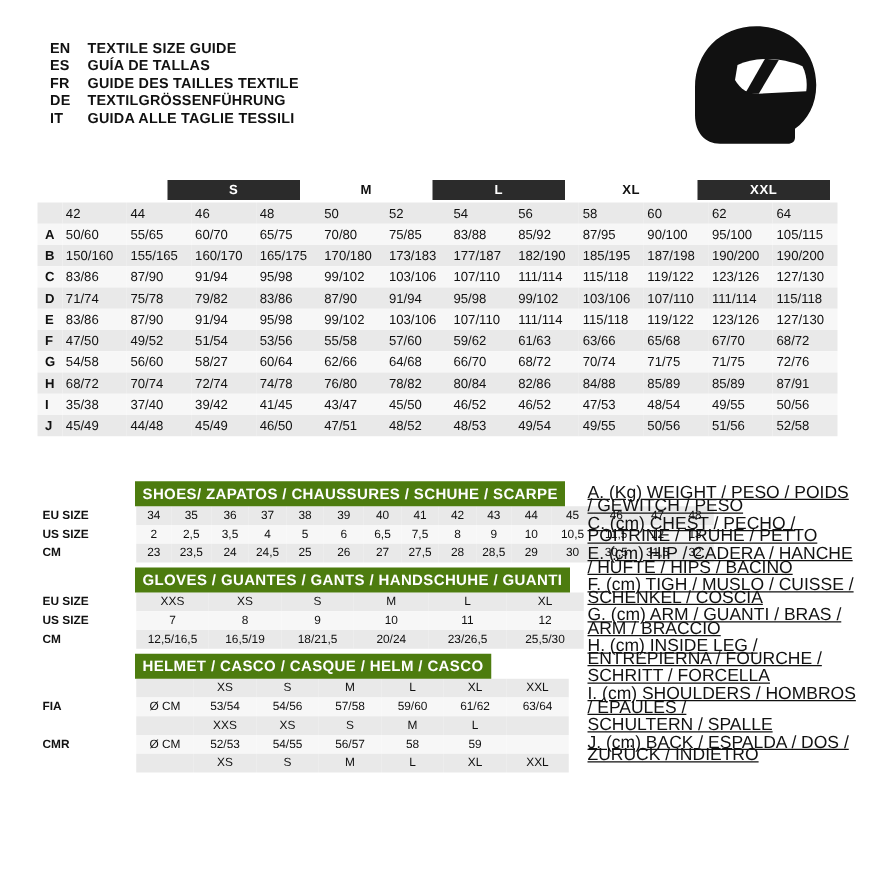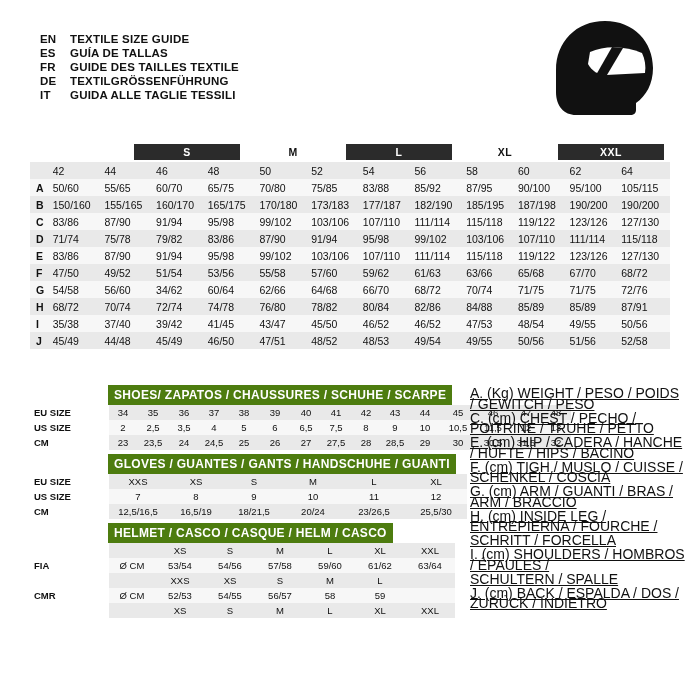--- a/index.html
+++ b/index.html
@@ -208,21 +208,21 @@
       <td>63/66</td>
       <td>65/68</td>
       <td>67/70</td>
       <td>68/72</td>
     </tr>
 
     <tr class="even">
       <td class="rl">G</td>
       <td>54/58</td>
       <td>56/60</td>
-      <td>34/62</td>
+      <td>58/27</td>
       <td>60/64</td>
       <td>62/66</td>
       <td>64/68</td>
       <td>66/70</td>
       <td>68/72</td>
       <td>70/74</td>
       <td>71/75</td>
       <td>71/75</td>
       <td>72/76</td>
     </tr>

